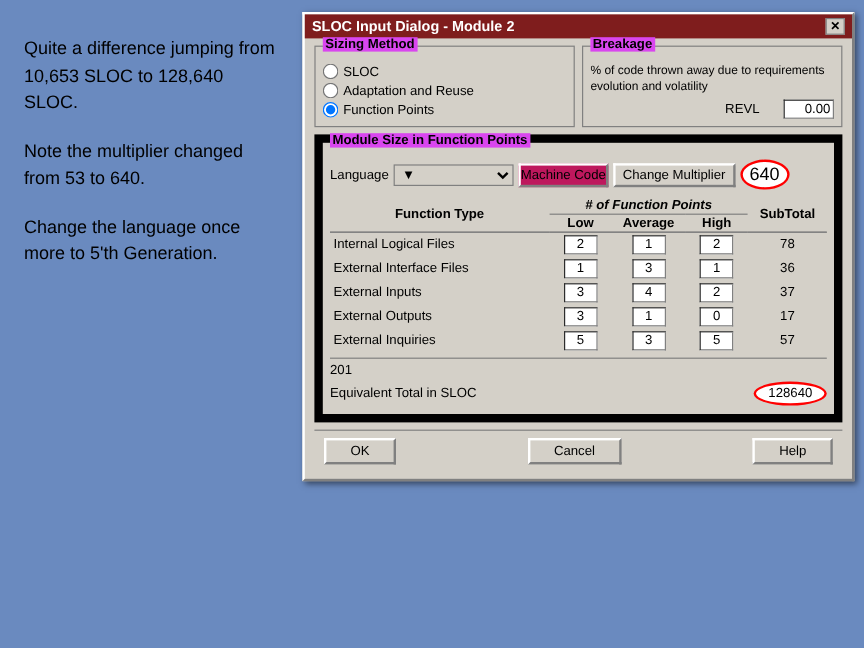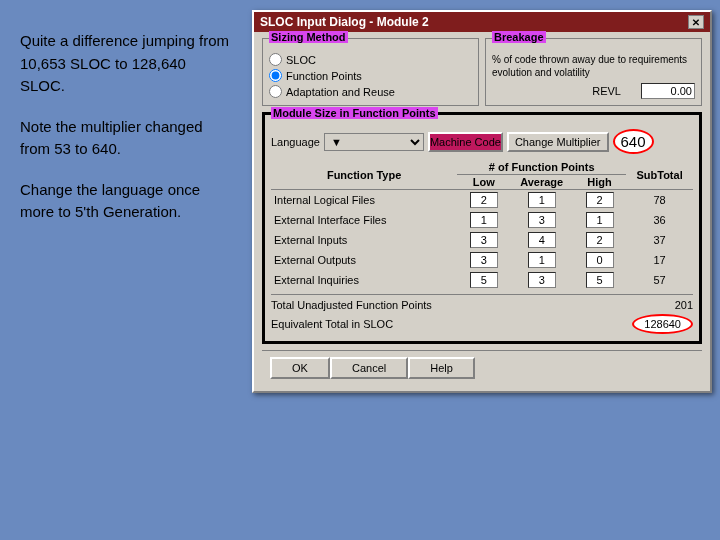--- a/index.html
+++ b/index.html
@@ -117,31 +117,31 @@
     .revl-row {
       display: flex;
       align-items: center;
       justify-content: flex-end;
       gap: 20px;
       font-size: 11px;
       margin-top: 4px;
     }
 
     .revl-input {
-      width: 54px;
+      width: 42px;
       border: 1px inset #808080;
       background: #fff;
       padding: 1px 2px;
       font-size: 11px;
       text-align: right;
     }
 
     
     .module-size-box {
-      border: 3px solid #000000;
+      border: 7px solid #000000;
       padding: 14px 6px 4px 6px;
       position: relative;
       background: #d4d0c8;
       margin-bottom: 6px;
     }
 
     .language-row {
       display: flex;
       align-items: center;
       gap: 4px;
@@ -258,21 +258,21 @@
       padding: 2px 10px;
       font-size: 11px;
       background: #fff;
       color: #000;
       text-align: center;
     }
 
     
     .dialog-buttons {
       display: flex;
-      justify-content: flex-start;
+      justify-content: space-between;
       padding: 6px 8px 6px 8px;
       border-top: 1px solid #808080;
       margin-top: 4px;
     }
 
     .dlg-btn {
       background: #d4d0c8;
       border: 2px solid;
       border-top-color: #fff;
       border-left-color: #fff;
@@ -292,20 +292,21 @@
       color: #000;
     }
 
     .fp-header-group th {
       text-align: center;
     }
 
     .colspan-header {
       text-align: center;
       border-bottom: 1px solid #808080;
+      font-style: italic;
     }
   </style>
 </head>
 <body>
 
 <div class="left-text">
   <p>Quite a difference jumping from 10,653 SLOC to 128,640 SLOC.</p>
   <p>Note the multiplier changed from 53 to 640.</p>
   <p>Change the language once more to 5'th Generation.</p>
 </div>
@@ -321,26 +322,26 @@
 
     <div class="top-sections">
 
       <div class="sizing-method-box">
         <span class="section-label">Sizing Method</span>
         <div class="radio-row">
           <input type="radio" name="sizing" style="">
           <span>SLOC</span>
         </div>
         <div class="radio-row">
+          <input type="radio" name="sizing" style="">
+          <span>Adaptation and Reuse</span>
+        </div>
+        <div class="radio-row">
           <input type="radio" name="sizing" checked="" style="">
           <span>Function Points</span>
-        </div>
-        <div class="radio-row">
-          <input type="radio" name="sizing" style="">
-          <span>Adaptation and Reuse</span>
         </div>
       </div>
 
       <div class="breakage-box">
         <span class="section-label">Breakage</span>
         <div class="breakage-desc">% of code thrown away due to requirements evolution and volatility</div>
         <div class="revl-row">
           <span>REVL</span>
           <input type="text" class="revl-input" value="0.00" style="">
         </div>
@@ -408,21 +409,20 @@
       <td class="num-col"><input class="fp-input" type="text" value="5" style=""></td>
       <td class="num-col"><input class="fp-input" type="text" value="3" style=""></td>
       <td class="num-col"><input class="fp-input" type="text" value="5" style=""></td>
       <td class="subtotal-col">57</td>
     </tr>
           </tbody>
       </table>
 
       <div class="totals-section">
         <div class="totals-row">
-          <span>Total Unadjusted Function Points</span>
           <span>201</span>
         </div>
         <div class="totals-row">
           <span>Equivalent Total in SLOC</span>
           <span class="sloc-total-value">128640</span>
         </div>
       </div>
 
     </div>
 

